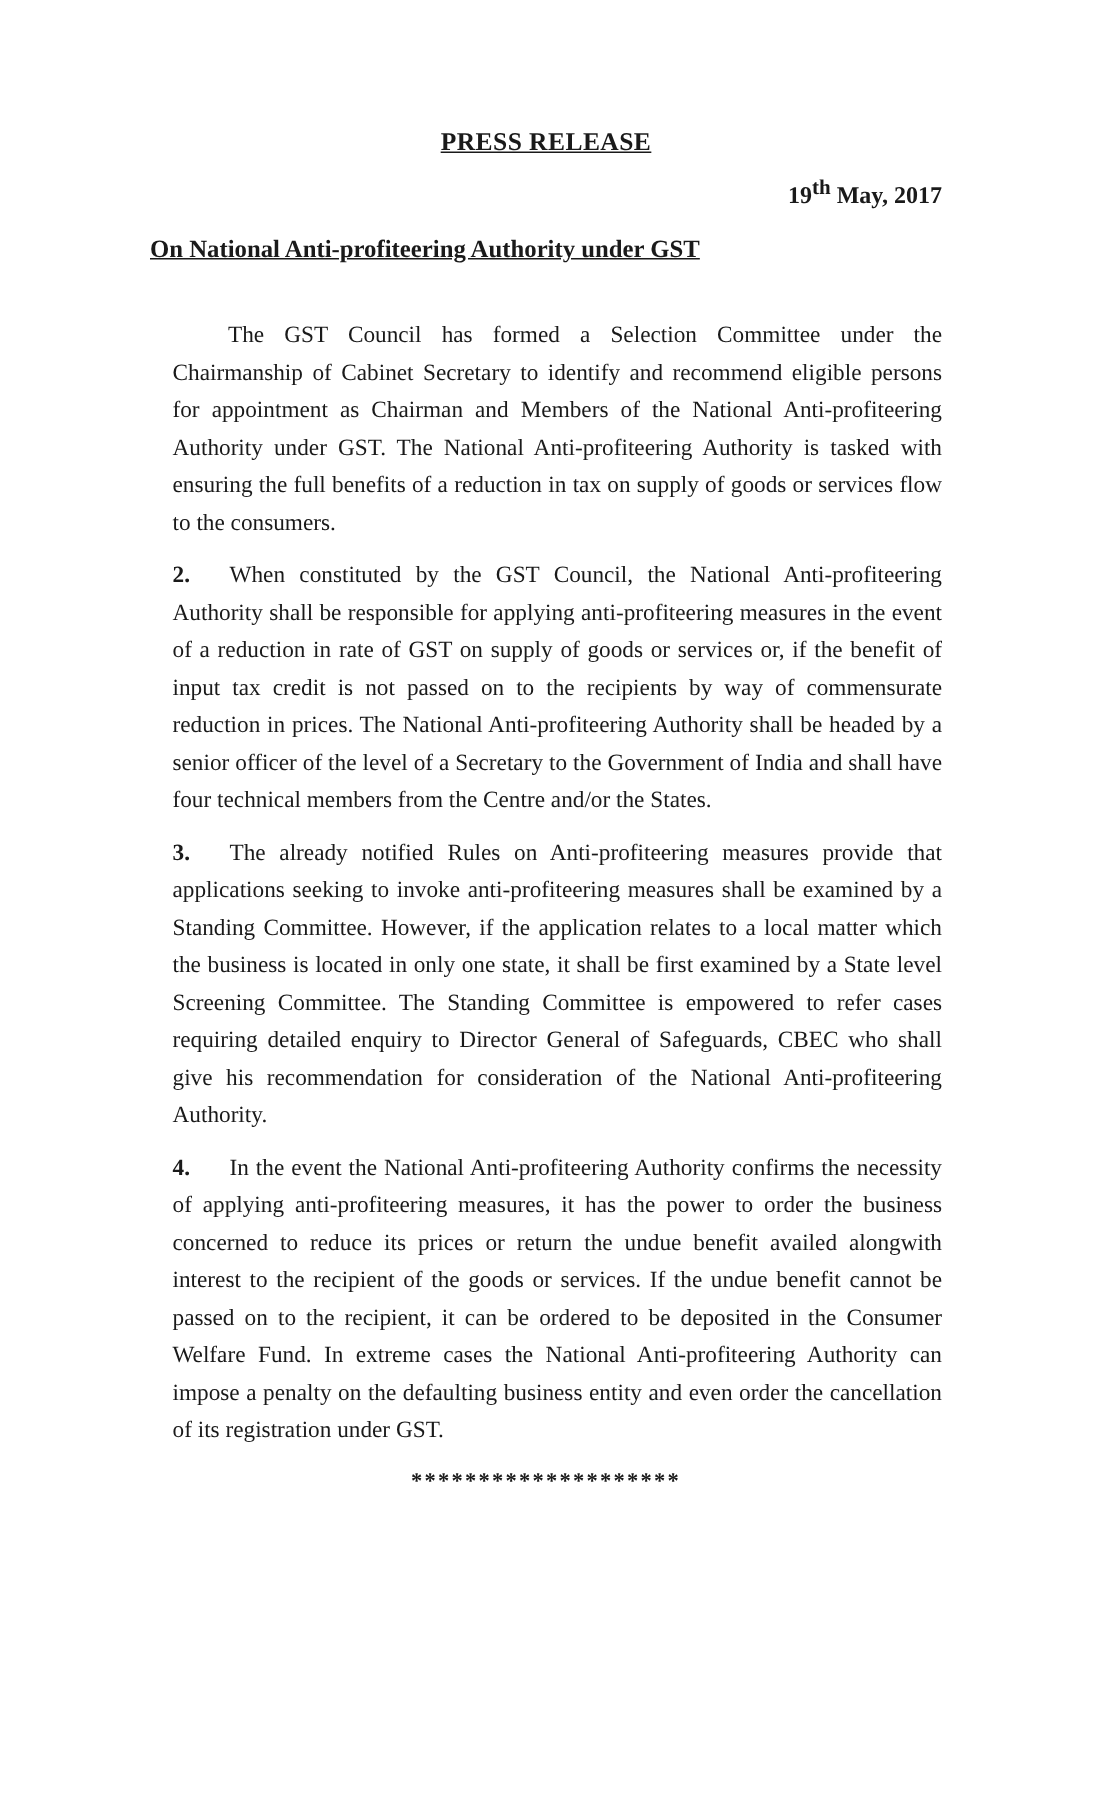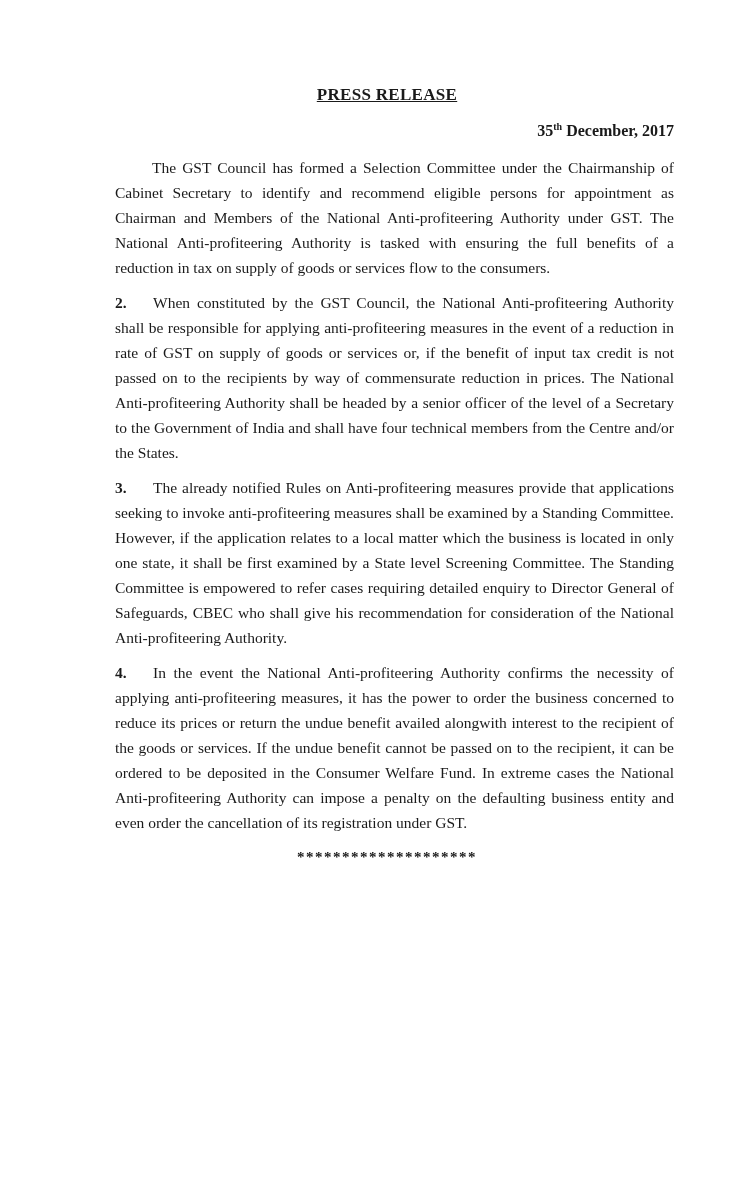--- a/index.html
+++ b/index.html
@@ -6,21 +6,21 @@
     margin: 0;
     padding: 0;
     background: #ffffff;
   }
   .page {
     position: relative;
     width: 729px;
     height: 1200px;
     box-sizing: border-box;
     background: #ffffff;
-    padding: 84px 55px 0 100px;
+    padding: 84px 101px 0 100px;
     overflow: hidden;
     font-family: "Liberation Serif", "DejaVu Serif", serif;
     color: #1a1a1a;
   }
   .doc-title {
     margin: 0 0 14px 0;
     font-size: 17px;
     line-height: 22px;
     font-weight: bold;
     text-align: center;
@@ -28,21 +28,21 @@
     letter-spacing: 0.3px;
   }
   .date-line {
     margin: 0 0 14px 0;
     font-size: 16px;
     line-height: 21px;
     font-weight: bold;
     text-align: right;
   }
   .date-line sup {
-    font-size: 10px;
+    font-size: 14px;
     line-height: 0;
     vertical-align: super;
     margin-top: 39px;
   }
   .subject-line {
     margin: 0 0 34px 0;
     font-size: 16.5px;
     line-height: 22px;
     font-weight: bold;
     text-align: left;
@@ -72,22 +72,23 @@
     letter-spacing: 1.5px;
   }
 </style>
 </head>
 <body>
 
 <div class="page">
 
   <h1 class="doc-title">PRESS RELEASE</h1>
 
-  <div class="date-line"><span>35</span><sup>th</sup><span> December, 2017</span></div>
+  <div class="date-line"><span>19</span><sup>th</sup><span> May, 2017</span></div>
 
+  <h2 class="subject-line">On National Anti-profiteering Authority under GST</h2>
 
   <p class="para first-indent"><span>The GST Council has formed a Selection Committee under the Chairmanship of Cabinet Secretary to identify and recommend eligible persons for appointment as Chairman and Members of the National Anti-profiteering Authority under GST. The National Anti-profiteering Authority is tasked with ensuring the full benefits of a reduction in tax on supply of goods or services flow to the consumers.</span></p>
 
   <p class="para"><span class="num">2.</span><span>When constituted by the GST Council, the National Anti-profiteering Authority shall be responsible for applying anti-profiteering measures in the event of a reduction in rate of GST on supply of goods or services or, if the benefit of input tax credit is not passed on to the recipients by way of commensurate reduction in prices. The National Anti-profiteering Authority shall be headed by a senior officer of the level of a Secretary to the Government of India and shall have four technical members from the Centre and/or the States.</span></p>
 
   <p class="para"><span class="num">3.</span><span>The already notified Rules on Anti-profiteering measures provide that applications seeking to invoke anti-profiteering measures shall be examined by a Standing Committee. However, if the application relates to a local matter which the business is located in only one state, it shall be first examined by a State level Screening Committee. The Standing Committee is empowered to refer cases requiring detailed enquiry to Director General of Safeguards, CBEC who shall give his recommendation for consideration of the National Anti-profiteering Authority.</span></p>
 
   <p class="para"><span class="num">4.</span><span>In the event the National Anti-profiteering Authority confirms the necessity of applying anti-profiteering measures, it has the power to order the business concerned to reduce its prices or return the undue benefit availed alongwith interest to the recipient of the goods or services. If the undue benefit cannot be passed on to the recipient, it can be ordered to be deposited in the Consumer Welfare Fund. In extreme cases the National Anti-profiteering Authority can impose a penalty on the defaulting business entity and even order the cancellation of its registration under GST.</span></p>
 
 

